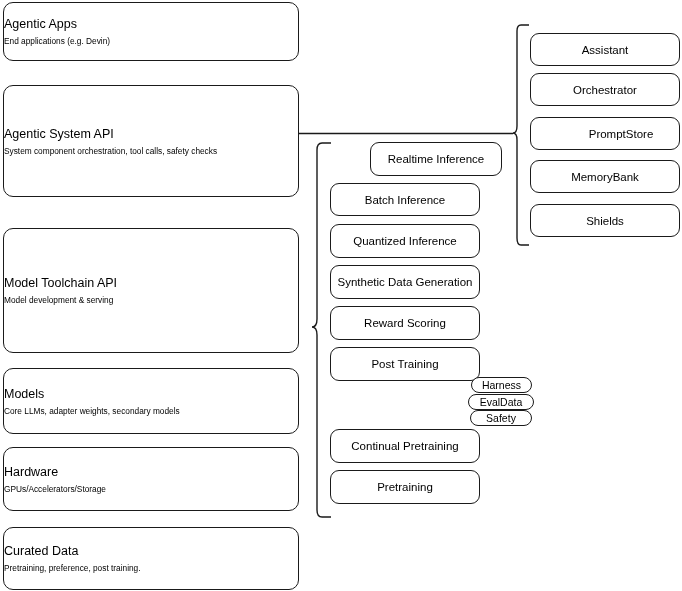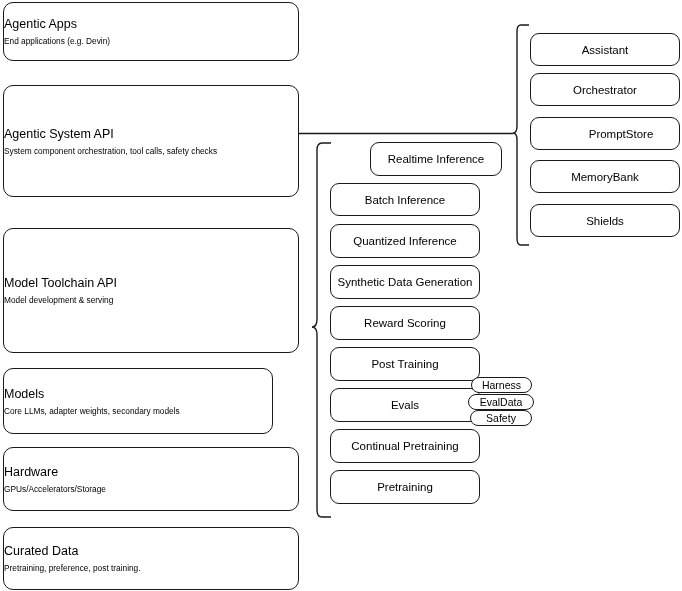--- a/index.html
+++ b/index.html
@@ -89,21 +89,21 @@
   <div class="box" style="left:3px; top:85px; width:296px; height:112px;">
     <div class="title">Agentic System API</div>
     <div class="subtitle">System component orchestration, tool calls, safety checks</div>
   </div>
 
   <div class="box" style="left:3px; top:228px; width:296px; height:125px;">
     <div class="title">Model Toolchain API</div>
     <div class="subtitle">Model development &amp; serving</div>
   </div>
 
-  <div class="box" style="left:3px; top:368px; width:270px; height:66px;">
+  <div class="box" style="left:3px; top:368px; width:296px; height:66px;">
     <div class="title">Models</div>
     <div class="subtitle">Core LLMs, adapter weights, secondary models</div>
   </div>
 
   <div class="box" style="left:3px; top:447px; width:296px; height:64px;">
     <div class="title">Hardware</div>
     <div class="subtitle">GPUs/Accelerators/Storage</div>
   </div>
 
   <div class="box" style="left:3px; top:527px; width:296px; height:63px;">
@@ -150,23 +150,20 @@
   </div>
   <div class="stack-box" style="left:330px; top:265px; width:150px; height:34px;">
     <span>Synthetic Data Generation</span>
   </div>
   <div class="stack-box" style="left:330px; top:306px; width:150px; height:34px;">
     <span>Reward Scoring</span>
   </div>
   <div class="stack-box" style="left:330px; top:347px; width:150px; height:34px;">
     <span>Post Training</span>
   </div>
-  <div class="stack-box" style="left:330px; top:388px; width:150px; height:34px;">
-    <span>Evals</span>
-  </div>
   <div class="stack-box" style="left:330px; top:429px; width:150px; height:34px;">
     <span>Continual Pretraining</span>
   </div>
   <div class="stack-box" style="left:330px; top:470px; width:150px; height:34px;">
     <span>Pretraining</span>
   </div>
 
   <div class="pill" style="left:471px; top:377px; width:61px; height:16px;">
     <span>Harness</span>
   </div>

